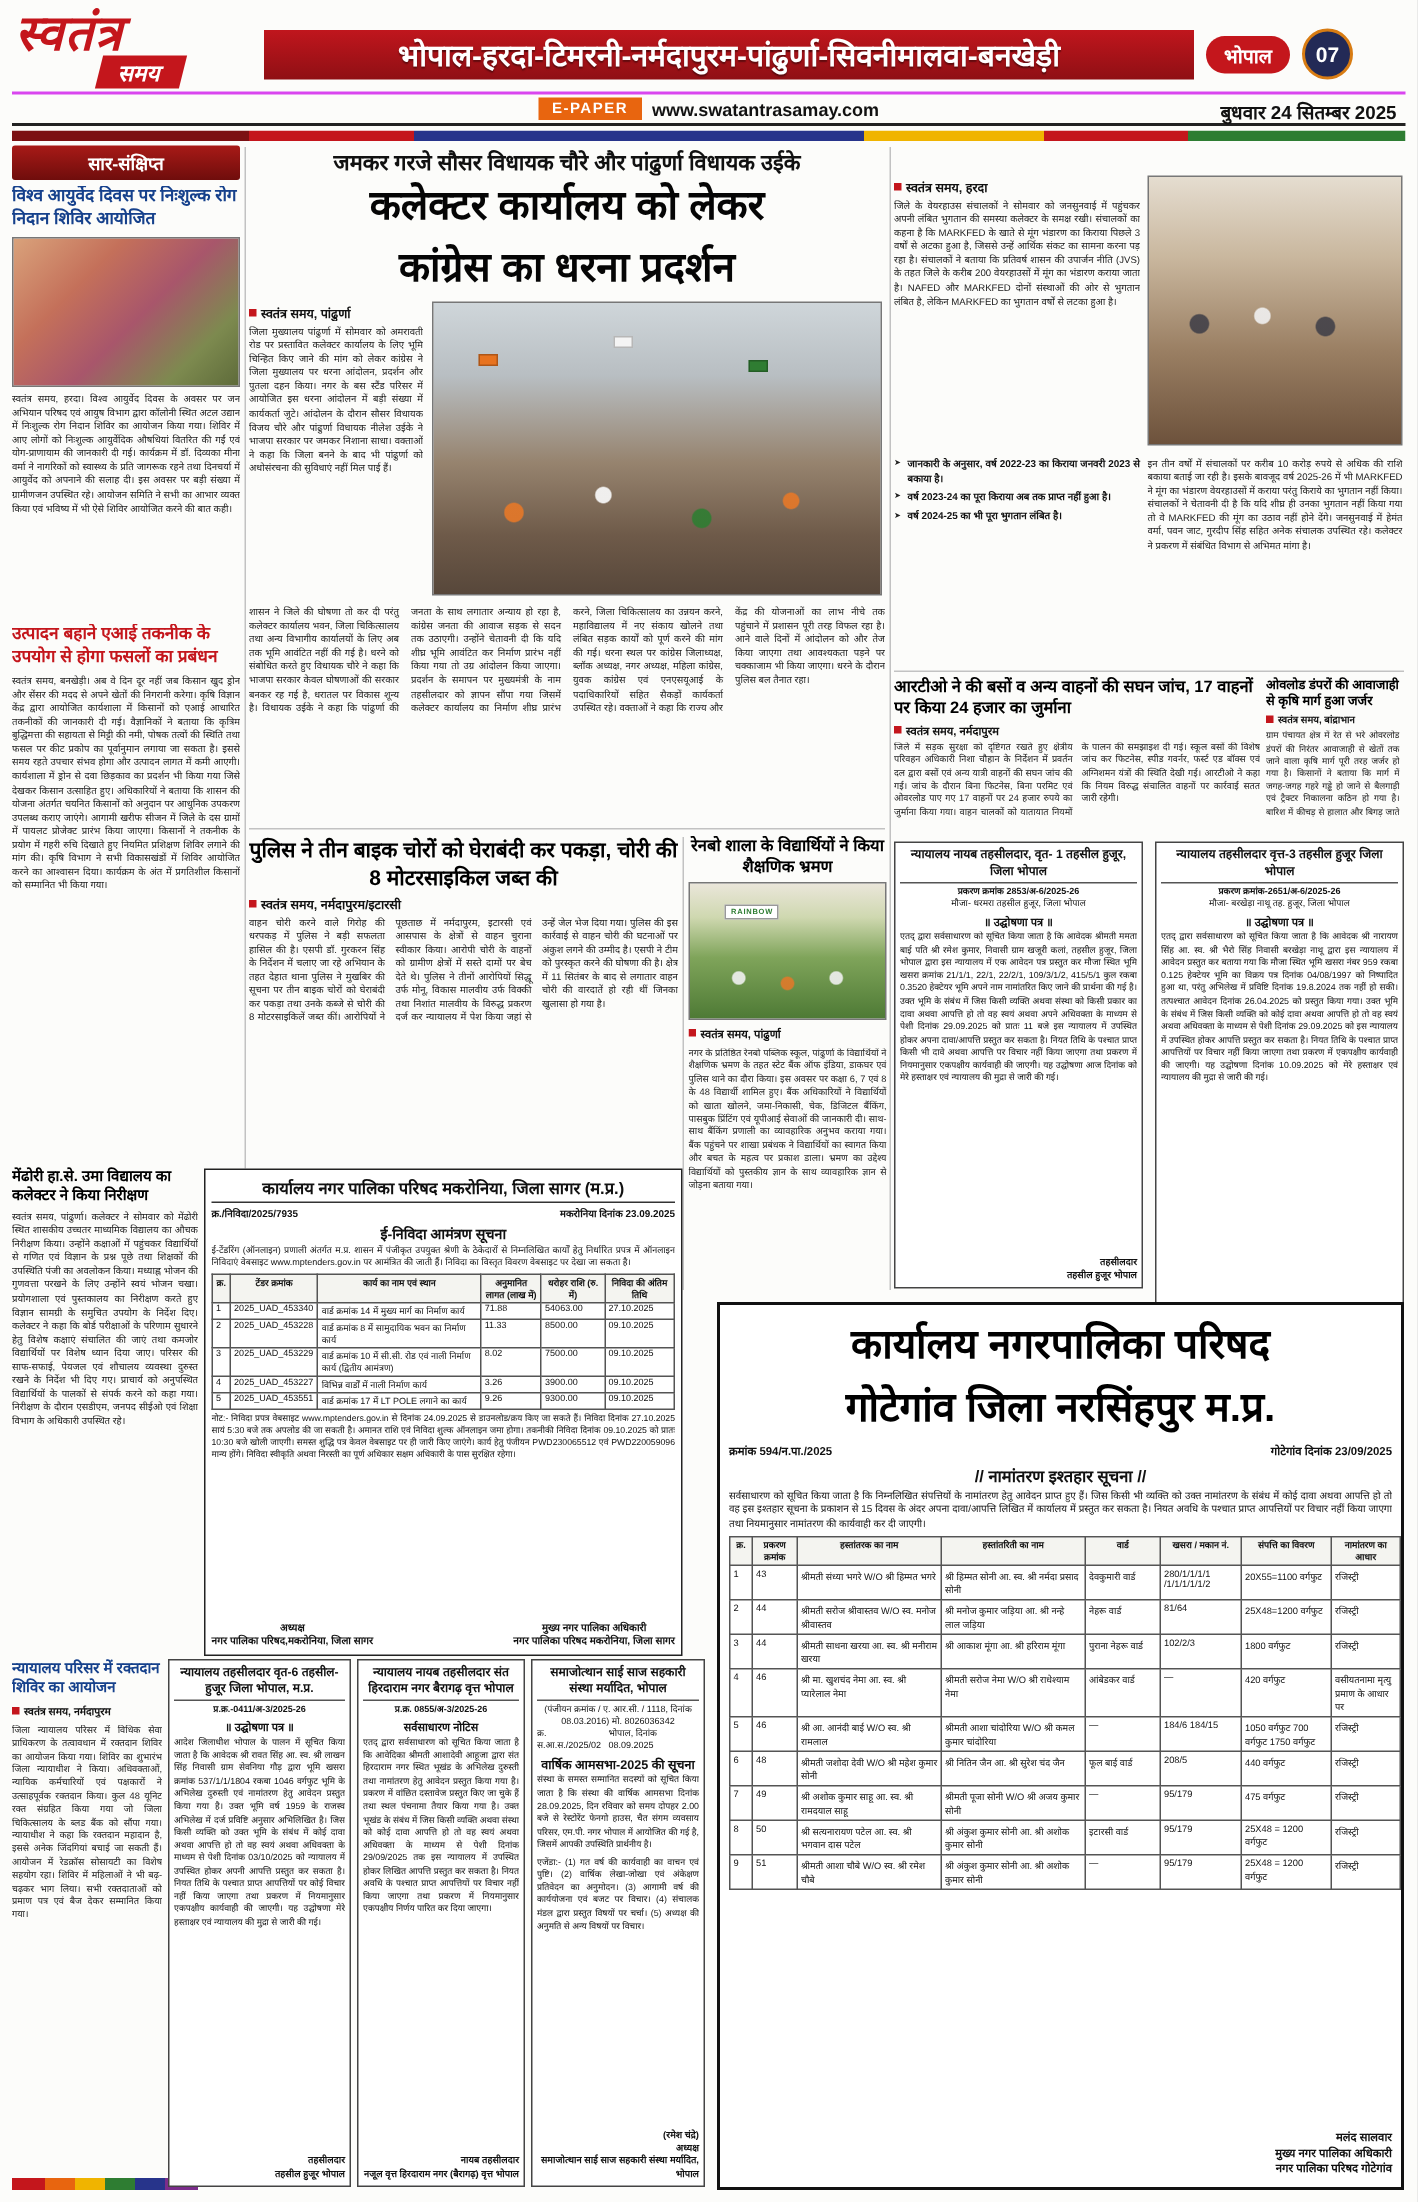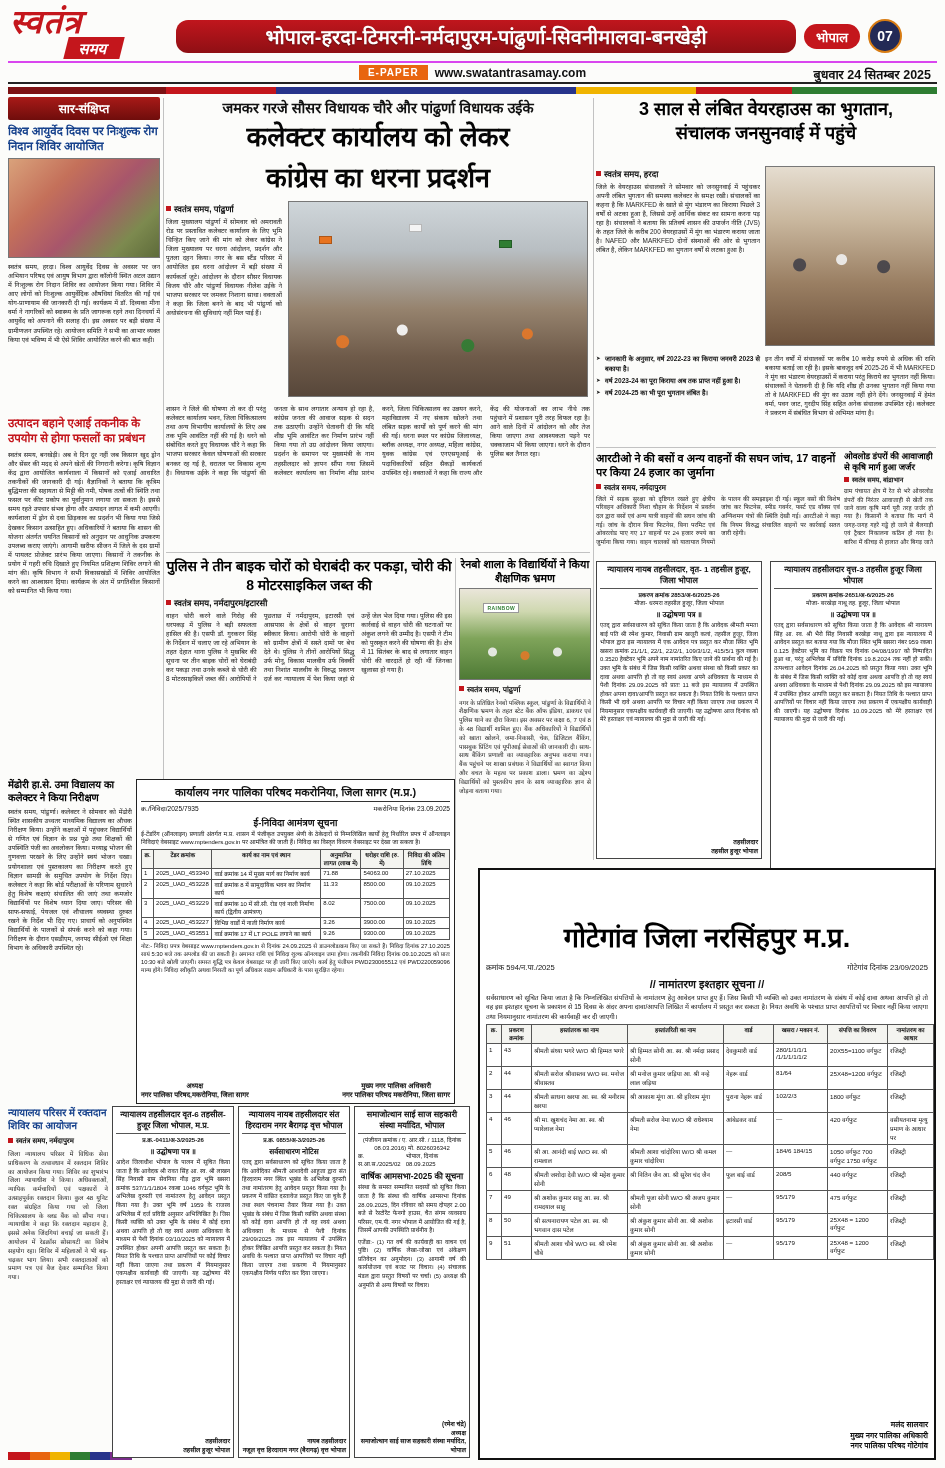--- a/index.html
+++ b/index.html
@@ -3,21 +3,21 @@
 <meta charset="utf-8">
 <style>
   *{margin:0;padding:0;box-sizing:border-box}
   html,body{background:#dcdcdc}
   body{font-family:"Liberation Sans","DejaVu Sans",sans-serif}
   .page{position:relative;width:945px;height:1468px;margin:0 auto;background:#fcfcfa;color:#111;overflow:hidden}
   .abs{position:absolute}
   
   .logo-top{color:#c4161c;font-size:33px;font-weight:bold;font-style:italic;line-height:1.05;letter-spacing:1px}
   .logo-bottom{display:inline-block;background:#c4161c;color:#fff;font-size:15px;font-weight:bold;padding:1px 14px;transform:skewX(-14deg);margin-left:56px;margin-top:-3px}
-  .region-banner{background:linear-gradient(180deg,#c0161d,#8f0f14);color:#fff;font-weight:bold;font-size:20px;display:flex;align-items:center;justify-content:center;border-radius:12px;text-shadow:0 1px 1px rgba(0,0,0,.4);white-space:nowrap}
+  .region-banner{background:linear-gradient(180deg,#c0161d,#8f0f14);color:#fff;font-weight:bold;font-size:20px;display:flex;align-items:center;justify-content:center;border-radius:0;text-shadow:0 1px 1px rgba(0,0,0,.4);white-space:nowrap}
   .city-pill{background:#c4161c;color:#fff;font-weight:bold;font-size:13px;display:flex;align-items:center;justify-content:center;border-radius:13px}
   .page-circle{background:#232a56;color:#fff;font-weight:bold;font-size:14px;display:flex;align-items:center;justify-content:center;border-radius:50%;border:2px solid #d87c13}
   .subbar{border-top:2px solid #d946ef;border-bottom:2px solid #222;display:flex;align-items:center;justify-content:center;gap:7px}
   .epaper{background:#e8650f;color:#fff;font-weight:bold;font-size:10px;padding:2px 9px;letter-spacing:1px}
   .website{font-weight:bold;font-size:12px;color:#111;text-decoration:none}
   .dateline{position:absolute;right:6px;top:3px;font-weight:bold;font-size:12.5px}
   .stripe{display:flex;overflow:hidden}
   .stripe span{height:100%;display:block}
   
   .bt{font-size:6.4px;line-height:1.42;text-align:justify;color:#1b1b1b;overflow:hidden}
@@ -38,21 +38,21 @@
   .ntitle{font-weight:bold;font-size:8.1px;text-align:center;line-height:1.3;border-bottom:1px solid #555;padding-bottom:2px;margin-bottom:2px}
   .caseline{font-size:6px;text-align:center;line-height:1.35}
   .prochead{font-weight:bold;font-size:7.4px;text-align:center;margin:2px 0}
   .nbody{font-size:5.9px;line-height:1.45;text-align:justify;flex:1;overflow:hidden}
   .nsig{font-size:6.3px;font-weight:bold;text-align:right;line-height:1.35;margin-top:2px}
   
   table{border-collapse:collapse;width:100%;table-layout:fixed}
   th,td{border:1px solid #555;font-size:6px;padding:1px 2px;vertical-align:top;overflow:hidden;word-wrap:break-word}
   th{font-weight:bold;text-align:center;background:#f4f4f0}
   .torg{font-weight:bold;font-size:11px;text-align:center;border-bottom:1px solid #333;padding-bottom:2px}
-  .tref{display:flex;justify-content:space-between;font-size:6.6px;font-weight:normal;margin:2px 0}
+  .tref{display:flex;justify-content:space-between;font-size:6.6px;font-weight:bold;margin:2px 0}
   .ttitle{font-weight:bold;font-size:9.5px;text-align:center;margin:1px 0}
   .tintro{font-size:6px;line-height:1.4;text-align:justify;margin-bottom:2px;overflow:hidden}
   .tnotes{font-size:5.8px;line-height:1.4;text-align:justify;margin-top:2px;flex:1;overflow:hidden}
   .tsig{display:flex;justify-content:space-between;font-size:6.8px;font-weight:bold;line-height:1.35;margin-top:2px}
   .gorg{font-weight:bold;font-size:27px;line-height:1.55;text-align:center;color:#000}
   .gtitle{font-weight:bold;font-size:11px;text-align:center;margin:2px 0}
   .gintro{font-size:6.6px;line-height:1.45;text-align:justify;margin-bottom:3px;overflow:hidden}
   .gsig{margin-top:auto;text-align:right;font-size:7.6px;font-weight:bold;line-height:1.4}
   #tender-table th:nth-child(1){width:12px}#tender-table th:nth-child(2){width:58px}
   #tender-table th:nth-child(3){width:108px}#tender-table th:nth-child(4){width:40px}
@@ -172,24 +172,20 @@
       radial-gradient(circle at 50% 74%, rgba(230,120,40,.85) 0 4px, transparent 5px),
       radial-gradient(circle at 75% 70%, rgba(240,240,240,.9) 0 4px, transparent 5px),
       linear-gradient(180deg,#eae6da 0%,#cfd8b0 25%,#7fa45a 55%,#4e7a35 100%)">
       <div class="sign">RAINBOW</div>
     </div>
     <div class="byline" style="font-size:7.5px">स्वतंत्र समय, पांढुर्णा</div>
     <p class="bt" style="flex:1;font-size:6.2px">नगर के प्रतिष्ठित रेनबो पब्लिक स्कूल, पांढुर्णा के विद्यार्थियों ने शैक्षणिक भ्रमण के तहत स्टेट बैंक ऑफ इंडिया, डाकघर एवं पुलिस थाने का दौरा किया। इस अवसर पर कक्षा 6, 7 एवं 8 के 48 विद्यार्थी शामिल हुए। बैंक अधिकारियों ने विद्यार्थियों को खाता खोलने, जमा-निकासी, चेक, डिजिटल बैंकिंग, पासबुक प्रिंटिंग एवं यूपीआई सेवाओं की जानकारी दी। साथ-साथ बैंकिंग प्रणाली का व्यावहारिक अनुभव कराया गया। बैंक पहुंचने पर शाखा प्रबंधक ने विद्यार्थियों का स्वागत किया और बचत के महत्व पर प्रकाश डाला। भ्रमण का उद्देश्य विद्यार्थियों को पुस्तकीय ज्ञान के साथ व्यावहारिक ज्ञान से जोड़ना बताया गया।</p>
   </section>
 
   <section class="abs" style="left:596px;top:97px;width:340px;height:348px">
-    <h2 class="h2" style="font-size:18px;text-align:center;line-height:1.35">
-      <span>3 साल से लंबित वेयरहाउस का भुगतान,</span><br>
-      <span>संचालक जनसुनवाई में पहुंचे</span>
-    </h2>
     <div style="display:flex;gap:5px;margin-top:20px">
       <div style="width:164px">
         <div class="byline">स्वतंत्र समय, हरदा</div>
         <p class="bt" style="height:168px">जिले के वेयरहाउस संचालकों ने सोमवार को जनसुनवाई में पहुंचकर अपनी लंबित भुगतान की समस्या कलेक्टर के समक्ष रखी। संचालकों का कहना है कि MARKFED के खाते से मूंग भंडारण का किराया पिछले 3 वर्षों से अटका हुआ है, जिससे उन्हें आर्थिक संकट का सामना करना पड़ रहा है। संचालकों ने बताया कि प्रतिवर्ष शासन की उपार्जन नीति (JVS) के तहत जिले के करीब 200 वेयरहाउसों में मूंग का भंडारण कराया जाता है। NAFED और MARKFED दोनों संस्थाओं की ओर से भुगतान लंबित है, लेकिन MARKFED का भुगतान वर्षों से लटका हुआ है।</p>
       </div>
       <div class="photo" style="width:170px;height:180px;background:
         radial-gradient(circle at 20% 55%, rgba(60,60,70,.85) 0 6px, transparent 7px),
         radial-gradient(circle at 45% 52%, rgba(240,240,240,.9) 0 5px, transparent 6px),
         radial-gradient(circle at 70% 56%, rgba(60,60,70,.85) 0 6px, transparent 7px),
         linear-gradient(180deg,#e5ddd0 0%,#c9b79e 30%,#9a7f63 65%,#6d523c 100%)"></div>
@@ -310,21 +306,21 @@
       </div>
       <div style="text-align:center">
         <span>मुख्य नगर पालिका अधिकारी</span><br>
         <span>नगर पालिका परिषद मकरोनिया, जिला सागर</span>
       </div>
     </div>
   </section>
 
   <section class="abs" style="left:478px;top:868px;width:458px;height:592px;border:2px solid #111;padding:6px;display:flex;flex-direction:column;background:#fff">
     <div class="gorg">
-      <br>
+      <span>कार्यालय नगरपालिका परिषद</span><br>
       <span>गोटेगांव जिला नरसिंहपुर म.प्र.</span>
     </div>
     <div class="tref" style="font-size:7.6px">
       <span>क्रमांक 594/न.पा./2025</span>
       <span>गोटेगांव दिनांक 23/09/2025</span>
     </div>
     <div class="gtitle">// नामांतरण इश्तहार सूचना //</div>
     <p class="gintro">सर्वसाधारण को सूचित किया जाता है कि निम्नलिखित संपत्तियों के नामांतरण हेतु आवेदन प्राप्त हुए हैं। जिस किसी भी व्यक्ति को उक्त नामांतरण के संबंध में कोई दावा अथवा आपत्ति हो तो वह इस इश्तहार सूचना के प्रकाशन से 15 दिवस के अंदर अपना दावा/आपत्ति लिखित में कार्यालय में प्रस्तुत कर सकता है। नियत अवधि के पश्चात प्राप्त आपत्तियों पर विचार नहीं किया जाएगा तथा नियमानुसार नामांतरण की कार्यवाही कर दी जाएगी।</p>
     <table id="gote-table">
         <thead>

